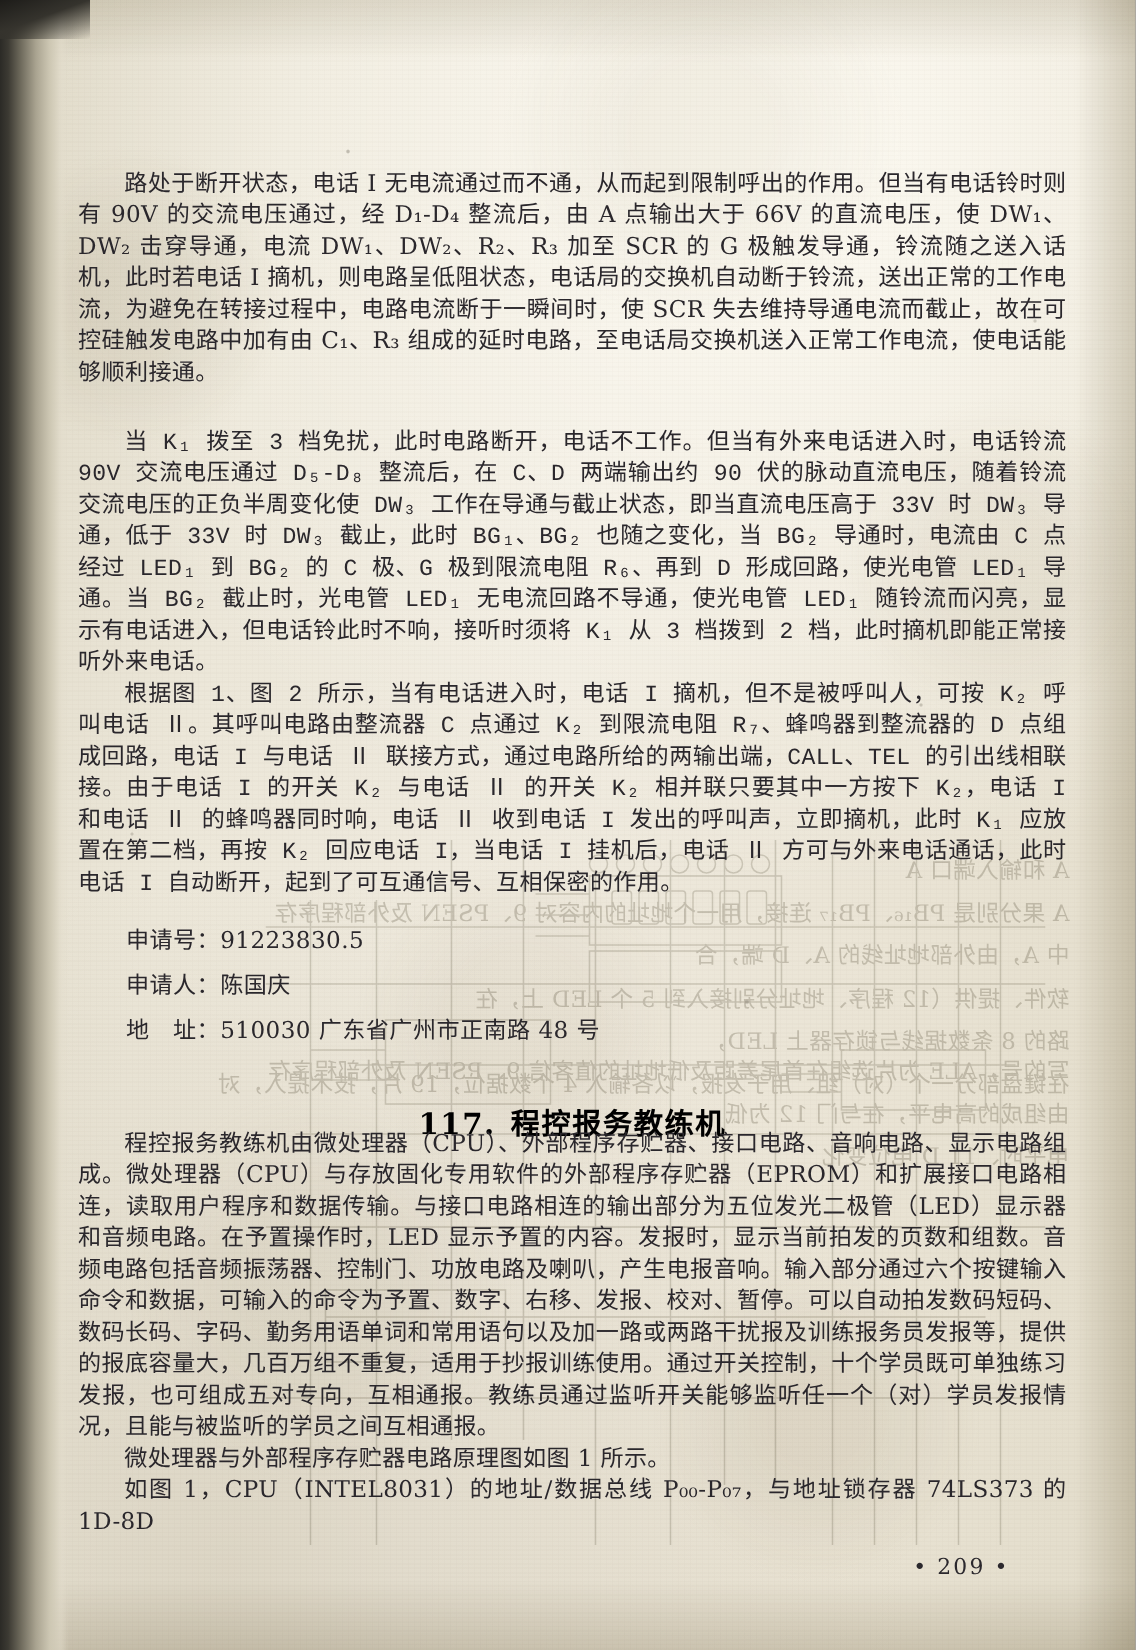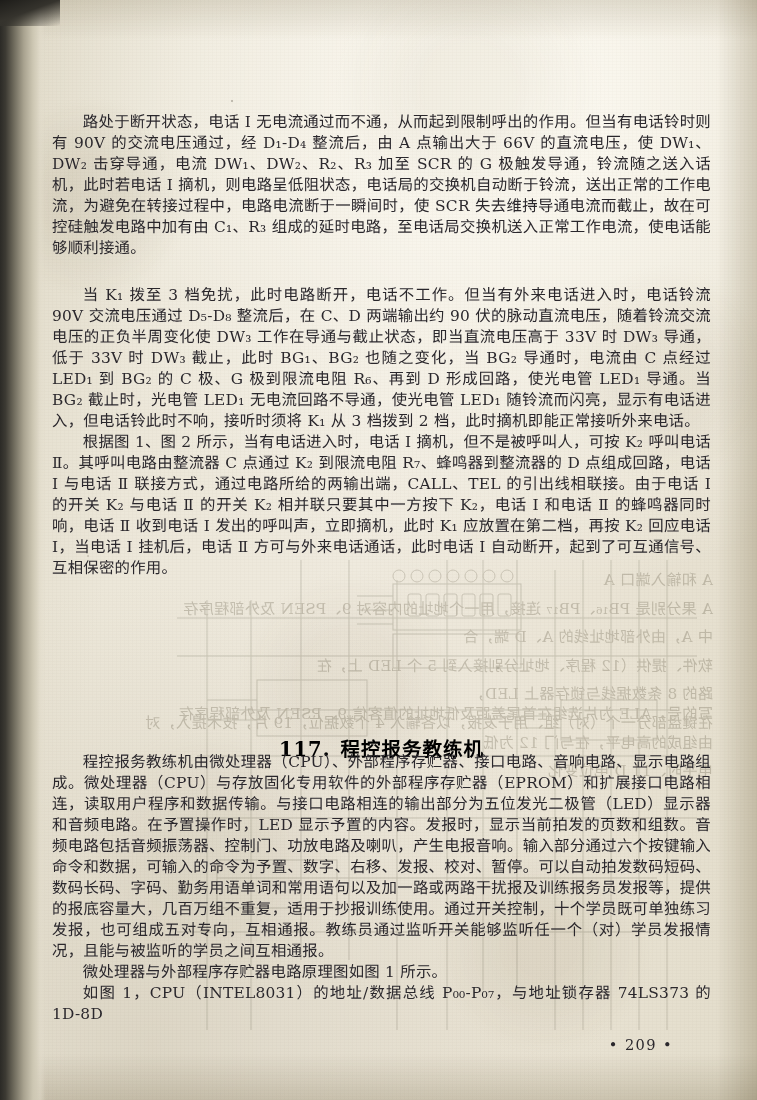--- a/index.html
+++ b/index.html
@@ -137,21 +137,21 @@
     width: 659px;
     font-size: 15.4px;
     line-height: 21px;
     text-align: justify;
     text-justify: inter-ideograph;
     letter-spacing: 0.25px;
     color: #2a272c;
   }
 
   .block-a { top: 112px; }
-  .block-b { top: 285px; }
+  .block-b { top: 285px; font-family: Liberation Mono, monospace; }
 
   .indent { text-indent: 2em; display: block; }
 
   
   .applicant-info {
     position: absolute;
     left: 32px;
     top: 612px;
     font-size: 15.4px;
     line-height: 30px;
@@ -299,20 +299,25 @@
 
     <div class="body-text block-a">
       <span class="indent">路处于断开状态，电话 I 无电流通过而不通，从而起到限制呼出的作用。但当有电话铃时则有 90V 的交流电压通过，经 D₁-D₄ 整流后，由 A 点输出大于 66V 的直流电压，使 DW₁、DW₂ 击穿导通，电流 DW₁、DW₂、R₂、R₃ 加至 SCR 的 G 极触发导通，铃流随之送入话机，此时若电话 I 摘机，则电路呈低阻状态，电话局的交换机自动断于铃流，送出正常的工作电流，为避免在转接过程中，电路电流断于一瞬间时，使 SCR 失去维持导通电流而截止，故在可控硅触发电路中加有由 C₁、R₃ 组成的延时电路，至电话局交换机送入正常工作电流，使电话能够顺利接通。</span>
     </div>
 
     <div class="body-text block-b">
       <span class="indent">当 K₁ 拨至 3 档免扰，此时电路断开，电话不工作。但当有外来电话进入时，电话铃流 90V 交流电压通过 D₅-D₈ 整流后，在 C、D 两端输出约 90 伏的脉动直流电压，随着铃流交流电压的正负半周变化使 DW₃ 工作在导通与截止状态，即当直流电压高于 33V 时 DW₃ 导通，低于 33V 时 DW₃ 截止，此时 BG₁、BG₂ 也随之变化，当 BG₂ 导通时，电流由 C 点经过 LED₁ 到 BG₂ 的 C 极、G 极到限流电阻 R₆、再到 D 形成回路，使光电管 LED₁ 导通。当 BG₂ 截止时，光电管 LED₁ 无电流回路不导通，使光电管 LED₁ 随铃流而闪亮，显示有电话进入，但电话铃此时不响，接听时须将 K₁ 从 3 档拨到 2 档，此时摘机即能正常接听外来电话。</span>
       <span class="indent">根据图 1、图 2 所示，当有电话进入时，电话 I 摘机，但不是被呼叫人，可按 K₂ 呼叫电话 Ⅱ。其呼叫电路由整流器 C 点通过 K₂ 到限流电阻 R₇、蜂鸣器到整流器的 D 点组成回路，电话 I 与电话 Ⅱ 联接方式，通过电路所给的两输出端，CALL、TEL 的引出线相联接。由于电话 I 的开关 K₂ 与电话 Ⅱ 的开关 K₂ 相并联只要其中一方按下 K₂，电话 I 和电话 Ⅱ 的蜂鸣器同时响，电话 Ⅱ 收到电话 I 发出的呼叫声，立即摘机，此时 K₁ 应放置在第二档，再按 K₂ 回应电话 I，当电话 I 挂机后，电话 Ⅱ 方可与外来电话通话，此时电话 I 自动断开，起到了可互通信号、互相保密的作用。</span>
     </div>
 
+    <div class="applicant-info">
+      <div class="applicant-row"><span>申请号：</span><span>91223830.5</span></div>
+      <div class="applicant-row"><span>申请人：</span><span>陈国庆</span></div>
+      <div class="applicant-row"><span>地　址：</span><span>510030 广东省广州市正南路 48 号</span></div>
+    </div>
 
     <div class="section-heading">
       <span class="num">117.</span><span>程控报务教练机</span>
     </div>
 
     <div class="body-text block-c">
       <span class="indent">程控报务教练机由微处理器（CPU）、外部程序存贮器、接口电路、音响电路、显示电路组成。微处理器（CPU）与存放固化专用软件的外部程序存贮器（EPROM）和扩展接口电路相连，读取用户程序和数据传输。与接口电路相连的输出部分为五位发光二极管（LED）显示器和音频电路。在予置操作时，LED 显示予置的内容。发报时，显示当前拍发的页数和组数。音频电路包括音频振荡器、控制门、功放电路及喇叭，产生电报音响。输入部分通过六个按键输入命令和数据，可输入的命令为予置、数字、右移、发报、校对、暂停。可以自动拍发数码短码、数码长码、字码、勤务用语单词和常用语句以及加一路或两路干扰报及训练报务员发报等，提供的报底容量大，几百万组不重复，适用于抄报训练使用。通过开关控制，十个学员既可单独练习发报，也可组成五对专向，互相通报。教练员通过监听开关能够监听任一个（对）学员发报情况，且能与被监听的学员之间互相通报。</span>
       <span class="indent">微处理器与外部程序存贮器电路原理图如图 1 所示。</span>
       <span class="indent">如图 1，CPU（INTEL8031）的地址/数据总线 P₀₀-P₀₇，与地址锁存器 74LS373 的 1D-8D</span>
     </div>

